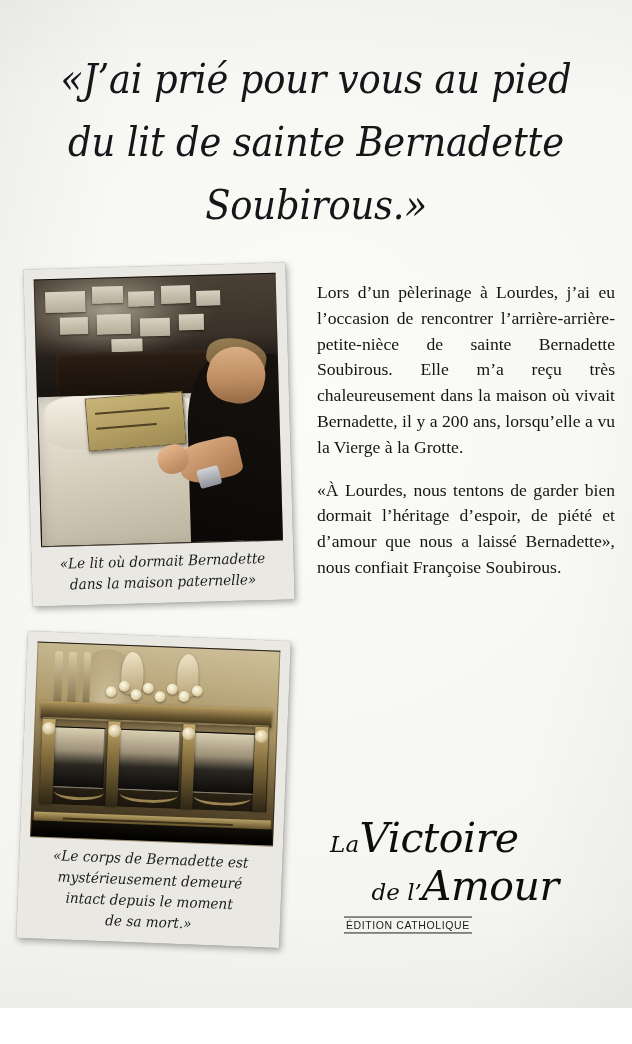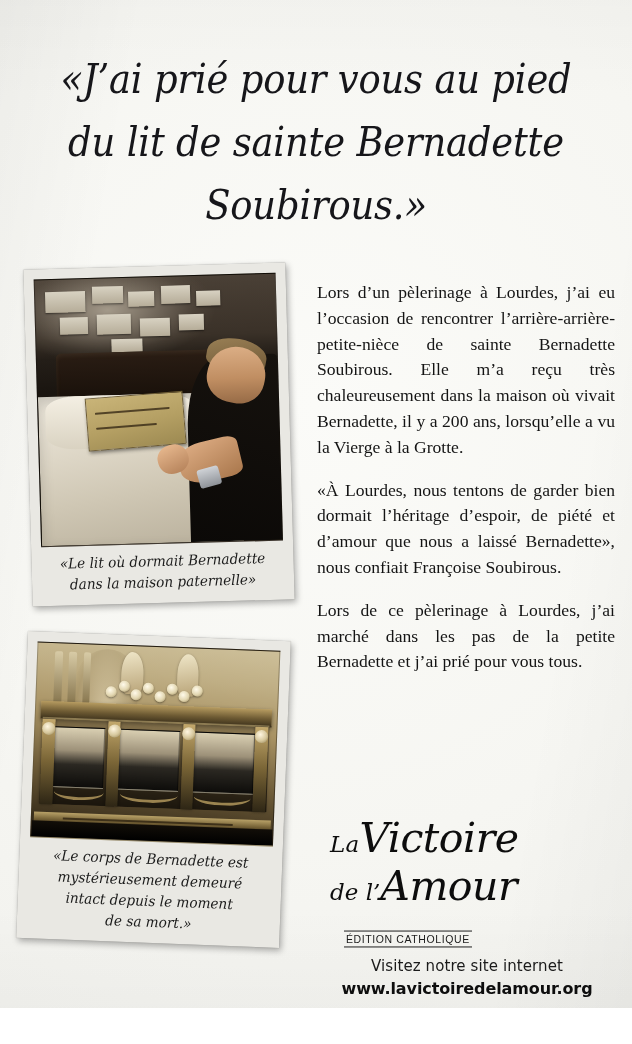--- a/index.html
+++ b/index.html
@@ -383,28 +383,29 @@
   #logo-line-1 .big {
     font-size: 41px;
     font-weight: 400;
     letter-spacing: -0.5px;
     text-align: right;
   }
   #logo-line-2 {
     font-size: 23px;
     margin-top: 7px;
     margin-left: 0;
+    text-align: center;
   }
   #logo-line-2 .big {
     font-size: 41px;
     font-weight: 400;
     letter-spacing: -0.5px;
   }
   #logo-sub {
-    margin-top: 24px;
+    margin-top: 10px;
     margin-left: 14px;
     display: inline-block;
     font-family: "Liberation Sans", sans-serif;
     font-size: 10.5px;
     letter-spacing: 0.6px;
     color: #1a1a1a;
     border-top: 1px solid #2a2a2a;
     border-bottom: 1px solid #2a2a2a;
     padding: 1px 2px 1px 2px;
     transform: scaleY(1.06);
@@ -514,31 +515,26 @@
     </div>
     <div class="caption">«Le corps de Bernadette est
 mystérieusement demeuré
 intact depuis le moment
 de sa mort.»</div>
   </div>
 
   <div id="article">
     <p>Lors d’un pèlerinage à Lourdes, j’ai eu l’occasion de rencontrer l’arrière-arrière-petite-nièce de sainte Bernadette Soubirous. Elle m’a reçu très chaleureusement dans la maison où vivait Bernadette, il y a 200 ans, lorsqu’elle a vu la Vierge à la Grotte.</p>
     <p>«À Lourdes, nous tentons de garder bien dormait l’héritage d’espoir, de piété et d’amour que nous a laissé Bernadette», nous confiait Françoise Soubirous.</p>
-    <p>Lors de ce pèlerinage à Lourdes, j’ai marché dans les pas de la petite Bernadette et j’ai prié pour vous tous.</p>
   </div>
 
   <div id="logo-block">
     <div class="logo-line" id="logo-line-1">
       <span>La</span><span class="big">Victoire</span>
     </div>
     <div class="logo-line" id="logo-line-2">
       <span>de l’</span><span class="big">Amour</span>
     </div>
     <div id="logo-sub">ÉDITION CATHOLIQUE</div>
   </div>
 
-  <div id="footer">
-    <div id="footer-line-1">Visitez notre site internet</div>
-    <div id="footer-line-2">www.lavictoiredelamour.org</div>
-  </div>
 
 </div>
 
 </body></html>

